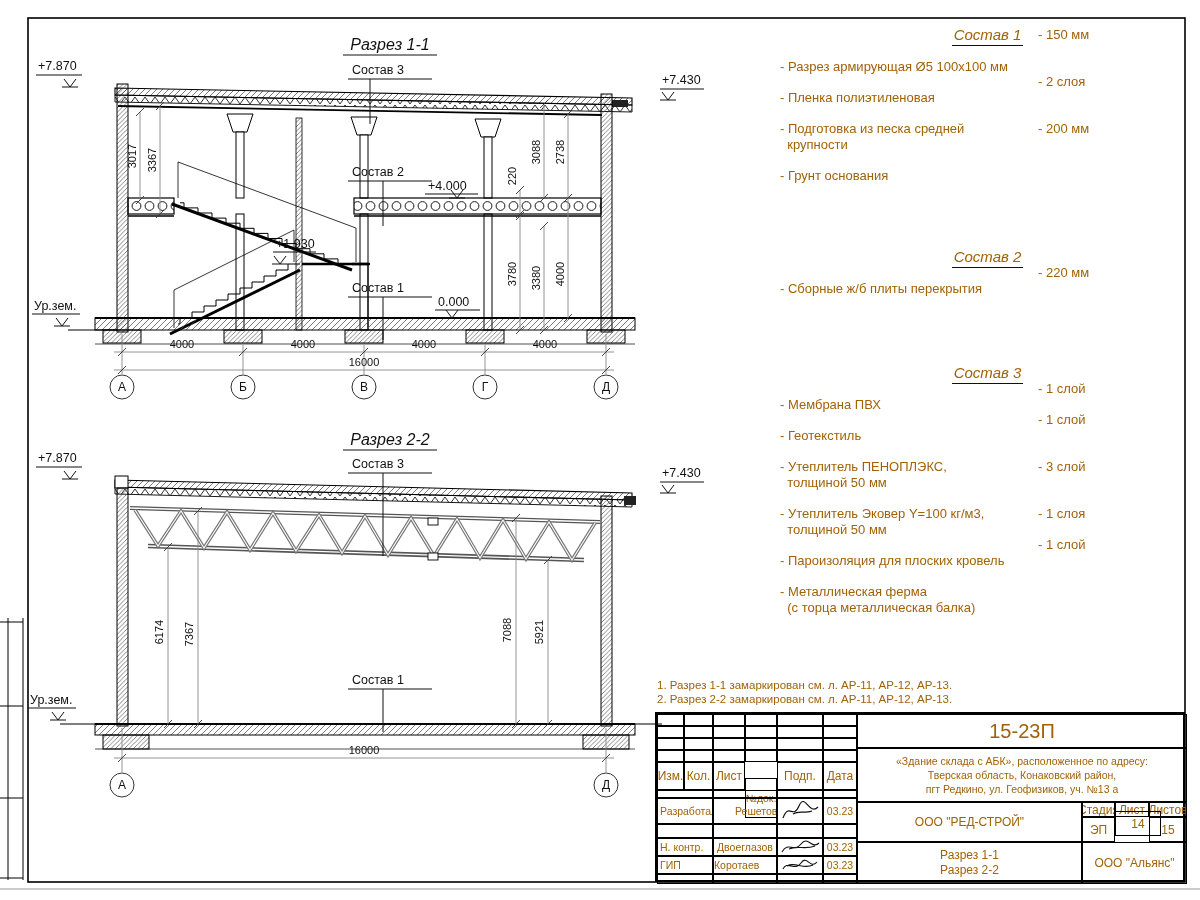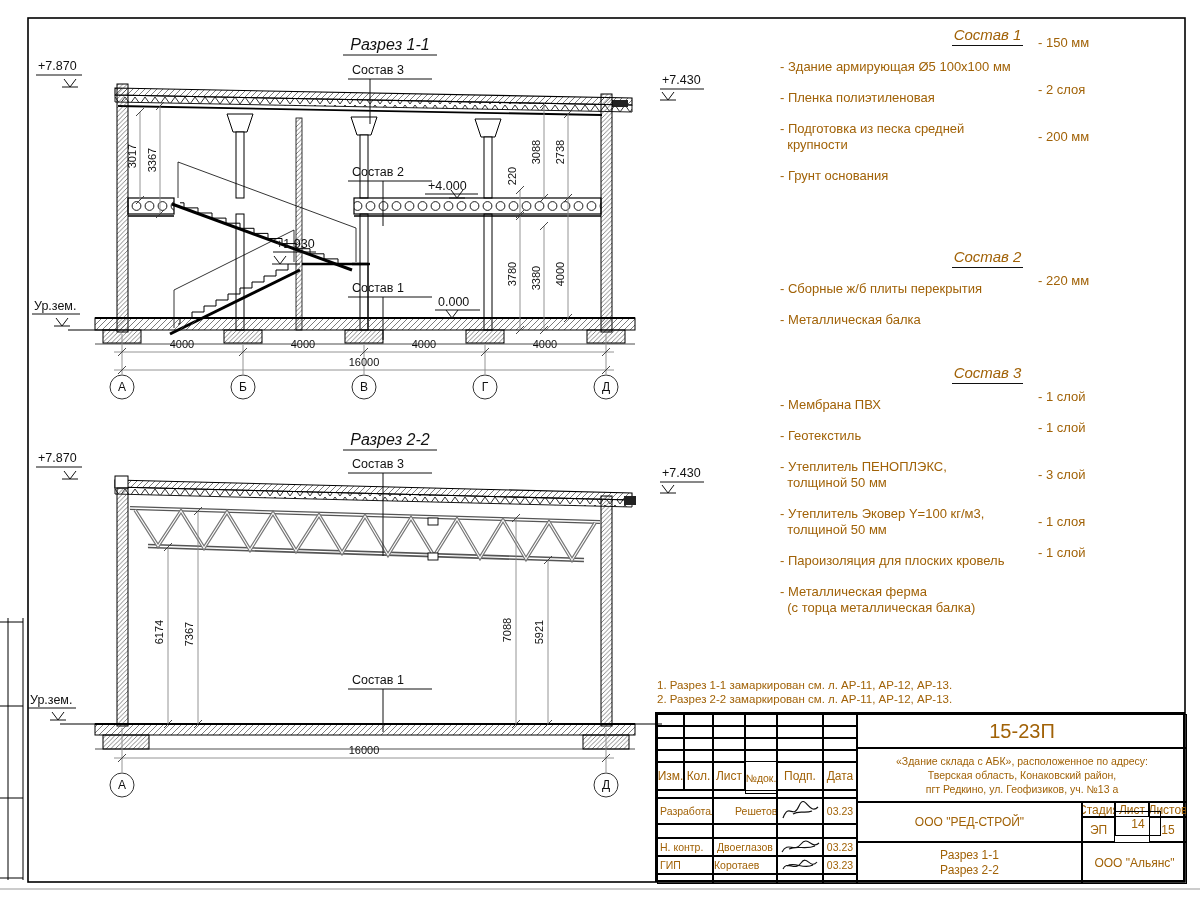--- a/index.html
+++ b/index.html
@@ -10,21 +10,21 @@
   .callout{font-size:12.5px;}
   .elev{font-size:12.5px;}
   .dim{font-size:11px;}
   .axisltr{font-size:12px;}
 
   .comp{position:absolute;width:415px;}
   .comp-title{text-align:center;font-size:15px;font-style:italic;margin-bottom:16px;}
   .comp-title span{border-bottom:1px solid #111;padding:0 2px 2px;}
   .comp-item{position:relative;font-size:13px;line-height:16px;white-space:pre-wrap;
              margin-bottom:15px;padding-right:150px;}
-  .comp-value{position:absolute;left:258px;bottom:8px;white-space:nowrap;margin-top:24px;}
+  .comp-value{position:absolute;left:258px;bottom:16px;white-space:nowrap;margin-top:24px;}
 
   .notes{position:absolute;left:657px;top:679px;font-size:11.5px;line-height:13.5px;white-space:pre-line;}
 
   .tb{position:absolute;left:655px;top:712px;width:530px;height:170px;border:2px solid #000;box-sizing:border-box;}
   .tb .cell{position:absolute;box-sizing:border-box;border:1px solid #000;overflow:hidden;}
   .tb .txt{display:flex;align-items:center;justify-content:center;text-align:center;}
   .tb .lbl{font-size:12px;}
   .tb .sm{font-size:10.5px;}
   .tb .big{font-size:20px;}
   .sig svg{display:block;margin:auto;}
@@ -294,31 +294,30 @@
       <circle cx="606" cy="785" r="12" fill="#fff" stroke="#333" stroke-width="1"></circle>
       <text class="axisltr" x="122" y="789" text-anchor="middle">А</text>
       <text class="axisltr" x="606" y="789" text-anchor="middle">Д</text>
     </g>
   </g>
 </svg>
 
 <div class="comp" style="left:780px;top:26px;">
   <div class="comp-title"><span>Состав 1</span></div>
   <div class="comp-item"><span class="comp-value">- 150 мм</span></div>
-  <div class="comp-item"><span>- Здание армирующая Ø5 100х100 мм</span><span class="comp-value"></span></div>
+  <div class="comp-item"><span>- Разрез армирующая Ø5 100х100 мм</span><span class="comp-value"></span></div>
   <div class="comp-item"><span>- Пленка полиэтиленовая</span><span class="comp-value">-  2 слоя</span></div>
   <div class="comp-item"><span>- Подготовка из песка средней
   крупности</span><span class="comp-value">- 200 мм</span></div>
   <div class="comp-item"><span>- Грунт основания</span><span class="comp-value"></span></div>
 </div>
 
 <div class="comp" style="left:780px;top:248px;">
   <div class="comp-title"><span>Состав 2</span></div>
   <div class="comp-item"><span>- Сборные ж/б плиты перекрытия</span><span class="comp-value">- 220 мм</span></div>
-  <div class="comp-item"><span>- Металлическая балка</span><span class="comp-value"></span></div>
 </div>
 
 <div class="comp" style="left:780px;top:364px;">
   <div class="comp-title"><span>Состав 3</span></div>
   <div class="comp-item"><span>- Мембрана ПВХ</span><span class="comp-value">- 1 слой</span></div>
   <div class="comp-item"><span>- Геотекстиль</span><span class="comp-value">- 1 слой</span></div>
   <div class="comp-item"><span>- Утеплитель ПЕНОПЛЭКС,
   толщиной 50 мм</span><span class="comp-value">- 3 слой</span></div>
   <div class="comp-item"><span>- Утеплитель Эковер Y=100 кг/м3,
   толщиной 50 мм</span><span class="comp-value">- 1 слоя</span></div>
@@ -353,21 +352,21 @@
   <div class="cell" style="left:0;top:36px;width:27px;height:12px"></div>
   <div class="cell" style="left:27px;top:36px;width:29px;height:12px"></div>
   <div class="cell" style="left:56px;top:36px;width:32px;height:12px"></div>
   <div class="cell" style="left:88px;top:36px;width:32px;height:12px"></div>
   <div class="cell" style="left:120px;top:36px;width:46px;height:12px"></div>
   <div class="cell" style="left:166px;top:36px;width:34px;height:12px"></div>
 
   <div class="cell txt lbl" style="left:0;top:48px;width:27px;height:28px">Изм.</div>
   <div class="cell txt lbl" style="left:27px;top:48px;width:29px;height:28px">Кол.</div>
   <div class="cell txt lbl" style="left:56px;top:48px;width:32px;height:28px">Лист</div>
-  <div class="cell txt sm" style="left:88px;top:47px;width:32px;height:33px">№док.</div>
+  <div class="cell txt sm" style="left:88px;top:64px;width:32px;height:40px">№док.</div>
   <div class="cell txt lbl" style="left:120px;top:48px;width:46px;height:28px">Подп.</div>
   <div class="cell txt lbl" style="left:166px;top:48px;width:34px;height:28px">Дата</div>
 
   <div class="cell" style="left:0;top:76px;width:56px;height:8px"></div>
   <div class="cell" style="left:56px;top:76px;width:64px;height:8px"></div>
   <div class="cell" style="left:120px;top:76px;width:46px;height:8px"></div>
   <div class="cell" style="left:166px;top:76px;width:34px;height:8px"></div>
 
   <div class="cell sm" style="left:0;top:84px;width:56px;height:26px;display:flex;align-items:center;padding-left:2px">Разработал</div>
   <div class="cell sm" style="left:56px;top:84px;width:64px;height:26px;display:flex;align-items:center;padding-left:21px">Решетова</div>

